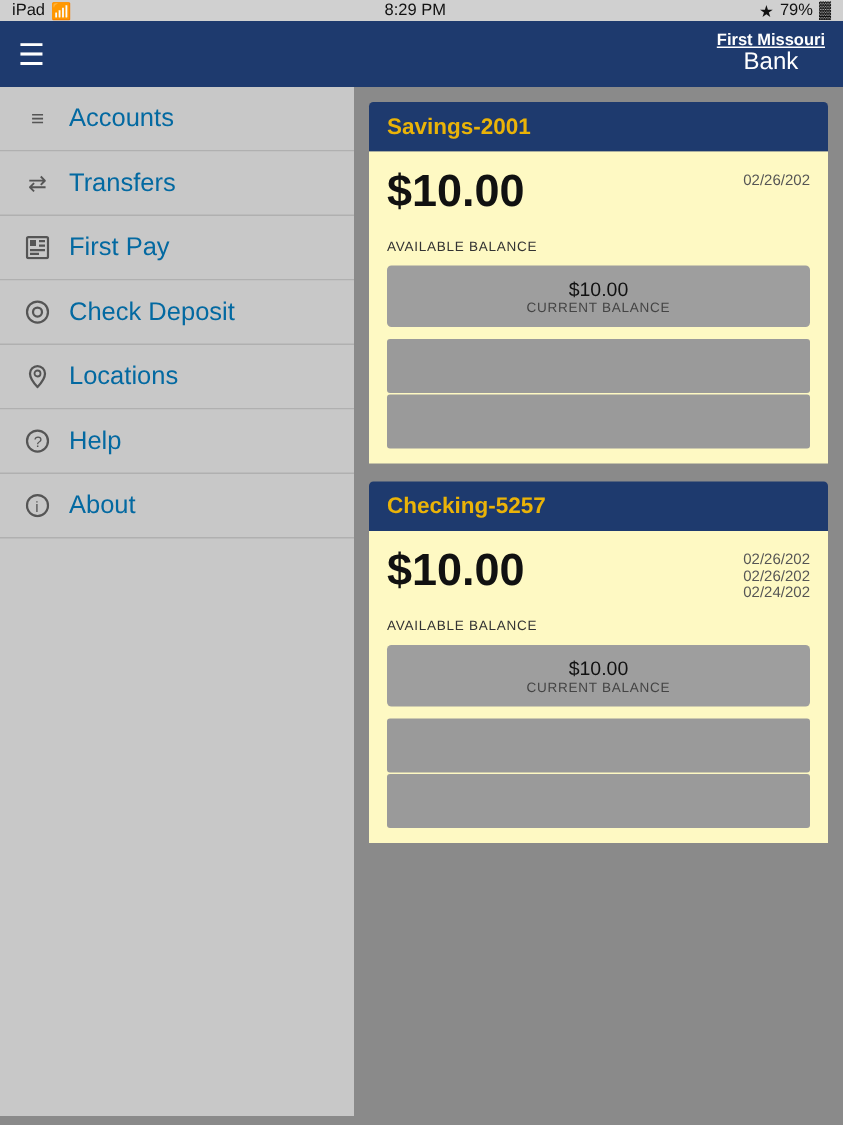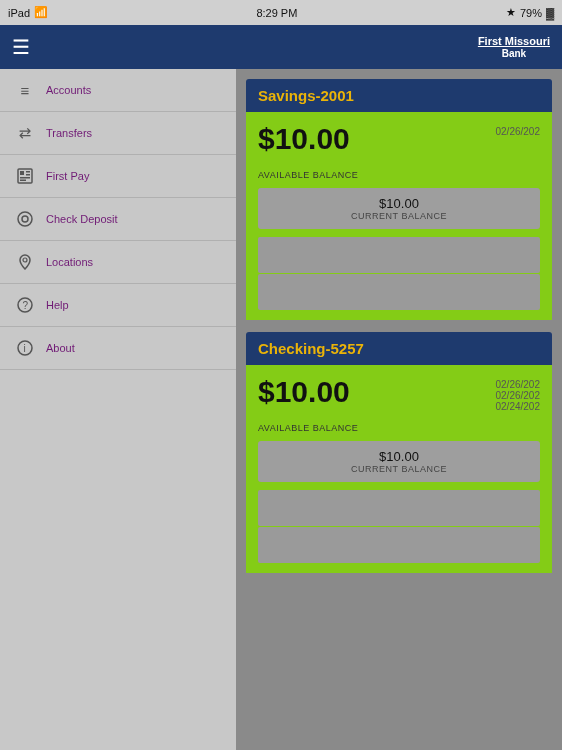--- a/index.html
+++ b/index.html
@@ -6,21 +6,21 @@
     body {
       width: 562px;
       height: 750px;
       overflow: hidden;
       font-family: -apple-system, 'Helvetica Neue', Arial, sans-serif;
       background: #8a8a8a;
     }
 
     
     .status-bar {
-      height: 25px;
+      height: 14px;
       background: #d0d0d0;
       display: flex;
       align-items: center;
       justify-content: space-between;
       padding: 0 8px;
       font-size: 11px;
       color: #111;
     }
     .status-left { display: flex; align-items: center; gap: 4px; }
     .status-right { display: flex; align-items: center; gap: 4px; }
@@ -46,22 +46,22 @@
       line-height: 1.1;
     }
     .nav-logo .logo-line1 {
       color: white;
       font-size: 11px;
       font-weight: bold;
       text-decoration: underline;
     }
     .nav-logo .logo-line2 {
       color: white;
-      font-size: 10px;
-      font-weight: bold;
+      font-size: 16px;
+      font-weight: normal;
     }
 
     
     .app-body {
       display: flex;
       height: calc(750px - 64px);
     }
 
     
     .sidebar {
@@ -83,22 +83,22 @@
       height: 22px;
       margin-right: 10px;
       display: flex;
       align-items: center;
       justify-content: center;
       color: #555;
       font-size: 15px;
       flex-shrink: 0;
     }
     .sidebar-item .si-label {
-      font-size: 11px;
-      color: #701a75;
+      font-size: 17px;
+      color: #0369a1;
     }
 
     
     .content {
       flex: 1;
       background: #8a8a8a;
       overflow-y: auto;
       padding: 10px;
     }
 
@@ -108,21 +108,21 @@
     }
     .account-card-header {
       background: #1e3a6e;
       padding: 8px 12px;
       color: #eab308;
       font-size: 15px;
       font-weight: 600;
       border-radius: 3px 3px 0 0;
     }
     .account-card-body {
-      background: #84cc16;
+      background: #fef9c3;
       padding: 10px 12px;
       display: flex;
       flex-direction: column;
       gap: 8px;
     }
     .balance-row {
       display: flex;
       align-items: flex-start;
       justify-content: space-between;
     }

